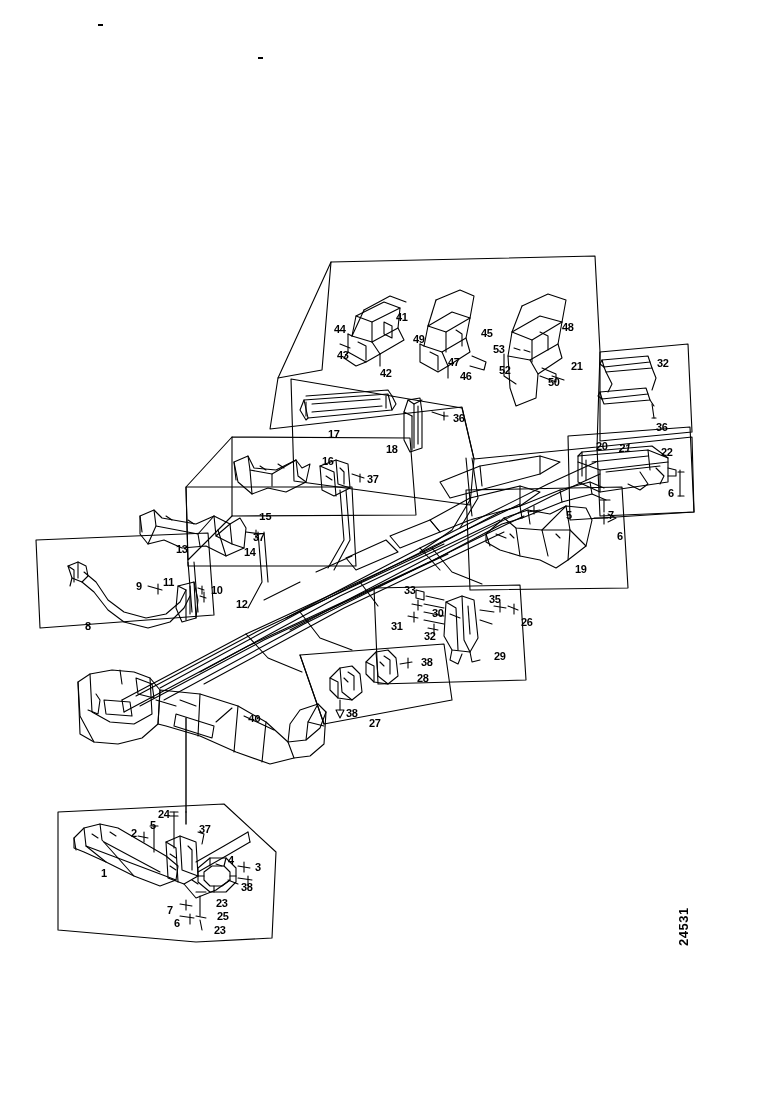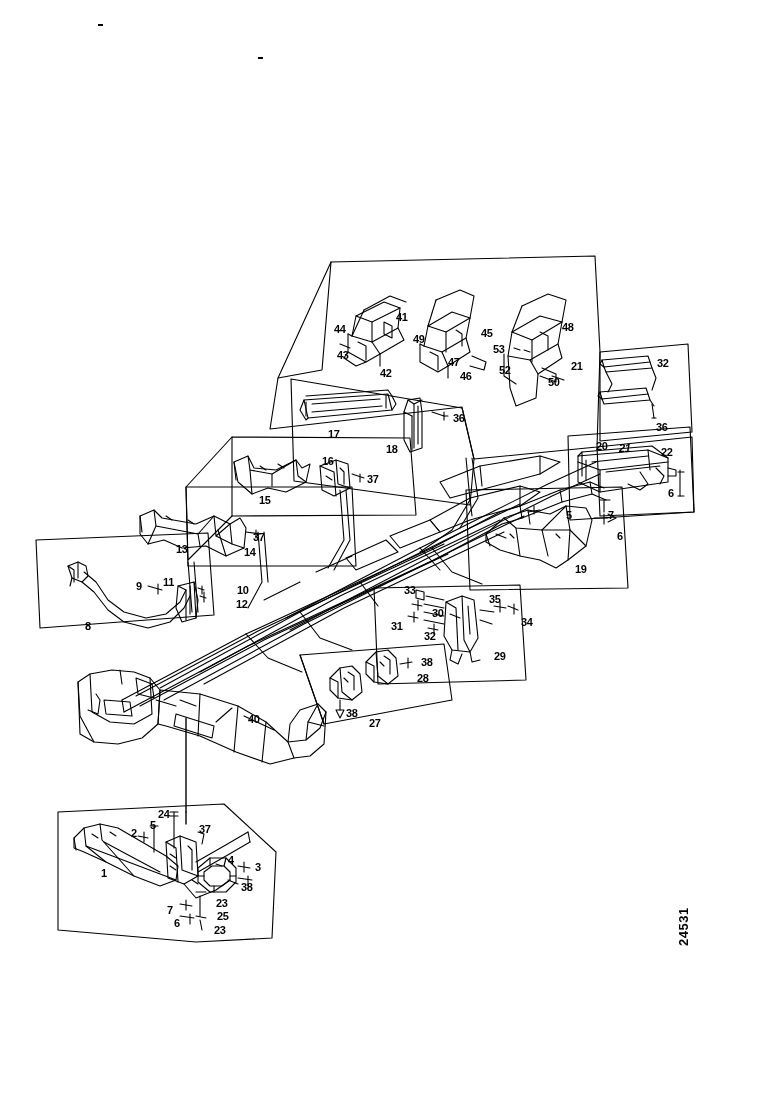--- a/index.html
+++ b/index.html
@@ -456,56 +456,56 @@
   <div id="callout-layer">
       <div class="callout" style="left: 101px; top: 868px;">1</div>
       <div class="callout" style="left: 131px; top: 828px;">2</div>
       <div class="callout" style="left: 255px; top: 862px;">3</div>
       <div class="callout" style="left: 228px; top: 855px;">4</div>
       <div class="callout" style="left: 150px; top: 820px;">5</div>
       <div class="callout" style="left: 174px; top: 918px;">6</div>
       <div class="callout" style="left: 167px; top: 905px;">7</div>
       <div class="callout" style="left: 85px; top: 621px;">8</div>
       <div class="callout" style="left: 136px; top: 581px;">9</div>
-      <div class="callout" style="left: 211px; top: 585px; margin-left: 26px;">10</div>
+      <div class="callout" style="left: 211px; top: 585px;">10</div>
       <div class="callout" style="left: 163px; top: 577px;">11</div>
       <div class="callout" style="left: 236px; top: 599px;">12</div>
       <div class="callout" style="left: 176px; top: 544px;">13</div>
       <div class="callout" style="left: 244px; top: 547px;">14</div>
-      <div class="callout" style="left: 259px; top: 495px;">15</div>
+      <div class="callout" style="left: 259px; top: 512px; font-family: Liberation Mono, monospace;">15</div>
       <div class="callout" style="left: 322px; top: 456px;">16</div>
       <div class="callout" style="left: 328px; top: 429px;">17</div>
       <div class="callout" style="left: 386px; top: 444px;">18</div>
       <div class="callout" style="left: 575px; top: 564px;">19</div>
       <div class="callout" style="left: 596px; top: 441px;">20</div>
       <div class="callout" style="left: 619px; top: 443px; font-style: italic;">21</div>
       <div class="callout" style="left: 661px; top: 447px;">22</div>
       <div class="callout" style="left: 216px; top: 898px;">23</div>
       <div class="callout" style="left: 158px; top: 809px;">24</div>
       <div class="callout" style="left: 217px; top: 911px;">25</div>
       <div class="callout" style="left: 214px; top: 925px;">23</div>
       <div class="callout" style="left: 369px; top: 718px;">27</div>
       <div class="callout" style="left: 397px; top: 673px; padding-left: 20px;">28</div>
       <div class="callout" style="left: 494px; top: 651px;">29</div>
       <div class="callout" style="left: 432px; top: 608px;">30</div>
       <div class="callout" style="left: 391px; top: 621px;">31</div>
       <div class="callout" style="left: 424px; top: 631px;">32</div>
       <div class="callout" style="left: 404px; top: 585px;">33</div>
-      <div class="callout" style="left: 521px; top: 617px;">34</div>
+      <div class="callout" style="left: 521px; top: 617px;">26</div>
       <div class="callout" style="left: 489px; top: 594px;">35</div>
       <div class="callout" style="left: 453px; top: 413px;">36</div>
       <div class="callout" style="left: 656px; top: 422px;">36</div>
       <div class="callout" style="left: 367px; top: 474px;">37</div>
       <div class="callout" style="left: 253px; top: 532px;">37</div>
       <div class="callout" style="left: 199px; top: 824px;">37</div>
       <div class="callout" style="left: 241px; top: 882px;">38</div>
       <div class="callout" style="left: 346px; top: 708px;">38</div>
       <div class="callout" style="left: 421px; top: 657px;">38</div>
       <div class="callout" style="left: 657px; top: 358px;">32</div>
-      <div class="callout" style="left: 248px; top: 714px;">40</div>
+      <div class="callout" style="left: 248px; top: 714px; font-family: Liberation Mono, monospace;">40</div>
       <div class="callout" style="left: 396px; top: 312px;">41</div>
       <div class="callout" style="left: 380px; top: 368px;">42</div>
       <div class="callout" style="left: 337px; top: 350px;">43</div>
       <div class="callout" style="left: 334px; top: 324px;">44</div>
       <div class="callout" style="left: 481px; top: 328px;">45</div>
       <div class="callout" style="left: 460px; top: 371px;">46</div>
       <div class="callout" style="left: 412px; top: 357px; margin-left: 36px;">47</div>
       <div class="callout" style="left: 546px; top: 322px; margin-left: 16px;">48</div>
       <div class="callout" style="left: 413px; top: 334px;">49</div>
       <div class="callout" style="left: 548px; top: 377px;">50</div>

